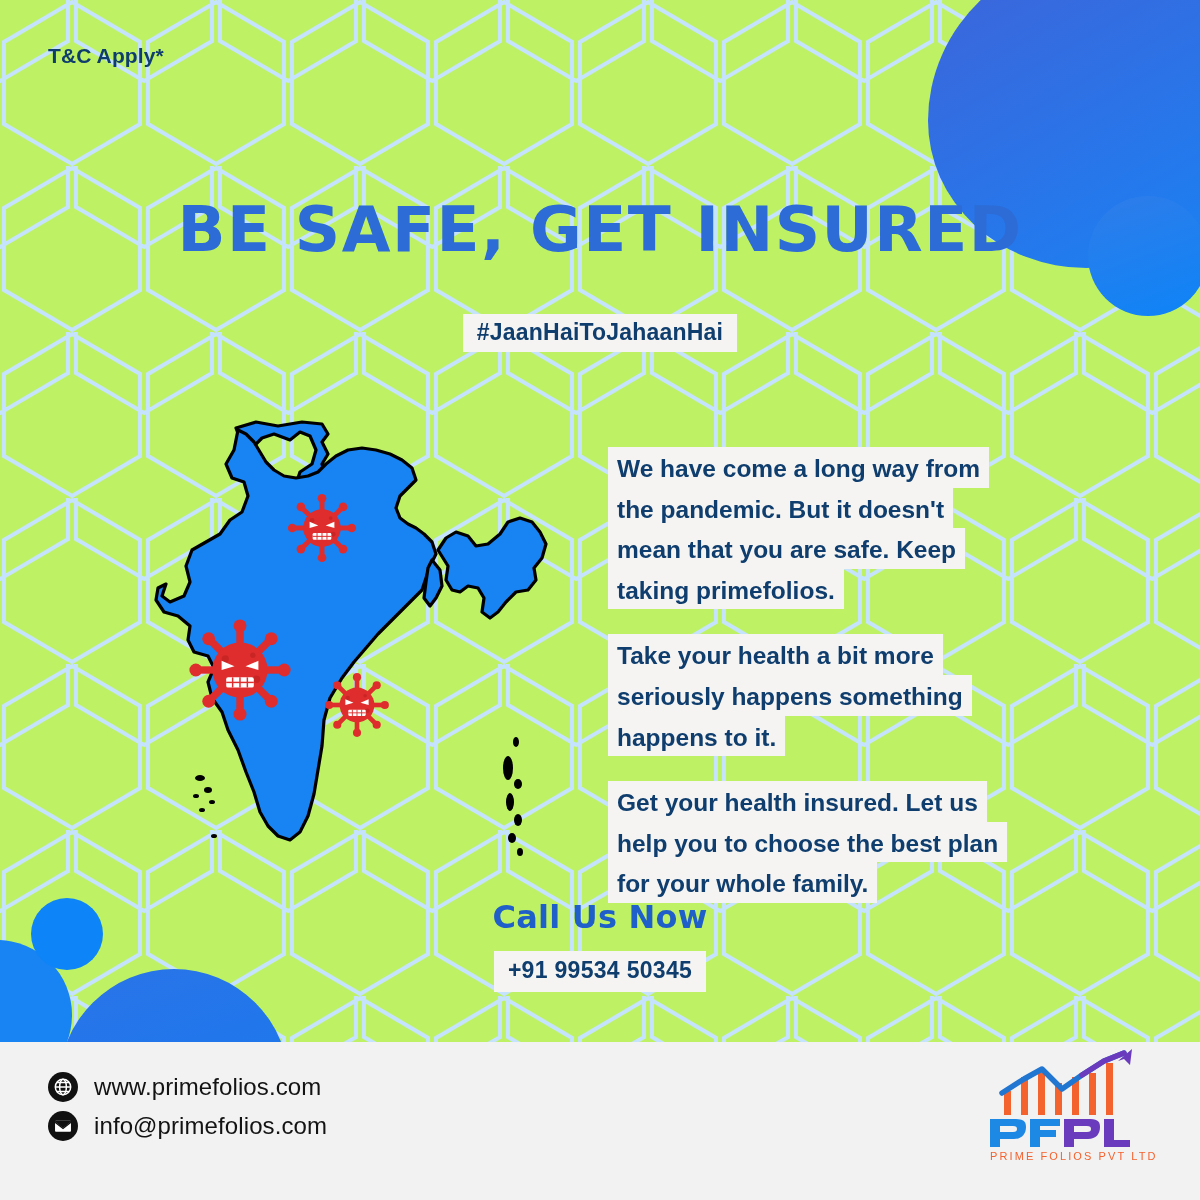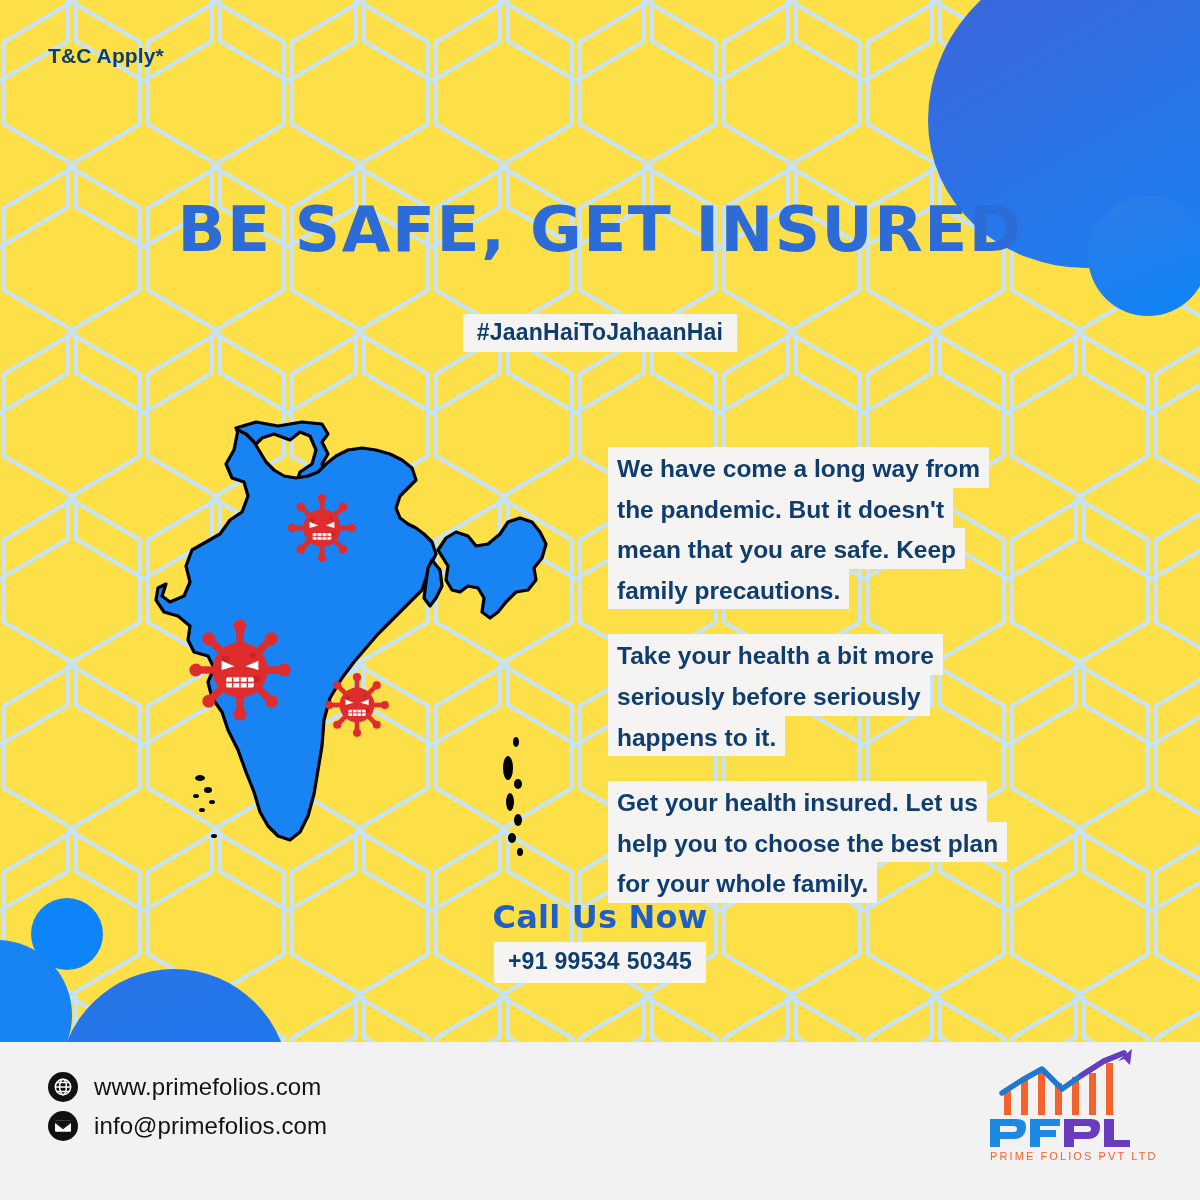--- a/index.html
+++ b/index.html
@@ -8,21 +8,21 @@
     font-family:"Liberation Sans", sans-serif;
     background:#f2f2f2;
     overflow:hidden;
   }
 
   #poster { position:relative; width:1200px; height:1200px; overflow:hidden; }
 
   
   .canvas {
     position:absolute; left:0; top:0; width:1200px; height:1042px;
-    background:#fde047; overflow:hidden;
+    background:#bef264; overflow:hidden;
   }
 
   
   .hexgrid { position:absolute; left:0; top:0; width:1200px; height:1042px; }
 
   
   .blob { position:absolute; border-radius:50%; }
 
   .blob-tr-big {
     width:330px; height:320px;
@@ -87,21 +87,21 @@
     display:table; 
     background:#f5f4f2; color:#0f3e6e;
     font-size:24.5px; font-weight:bold; line-height:1.29;
     padding:6px 9px 3px; white-space:nowrap;
   }
 
   
   .call-wrap { position:absolute; left:0; top:898px; width:1200px; text-align:center; }
   .call-title {
     font-size:32px; font-weight:bold; color:#1f5fc9;
-    letter-spacing:.2px; margin-bottom:6px;
+    letter-spacing:.2px; margin-bottom:15px;
     font-family:"DejaVu Sans", sans-serif;
   }
   .call-number-wrap { text-align:center; }
   .call-number {
     display:inline-block; background:#f5f4f2; color:#0f3e6e;
     font-size:23px; font-weight:bold; padding:6px 14px 8px;
     letter-spacing:.3px;
   }
 
   
@@ -303,25 +303,25 @@
             <line x1="-15" y1="13.5" x2="15" y2="13.5"></line>
         </g>
       </g>
     </svg>
 
     <div class="copy">
       <div class="copy-block">
         <div class="copy-line">We have come a long way from</div>
         <div class="copy-line">the pandemic. But it doesn't</div>
         <div class="copy-line">mean that you are safe. Keep</div>
-        <div class="copy-line">family precautions.</div>
+        <div class="copy-line">taking primefolios.</div>
       </div>
       <div class="copy-block">
         <div class="copy-line">Take your health a bit more</div>
-        <div class="copy-line">seriously before seriously</div>
+        <div class="copy-line">seriously happens something</div>
         <div class="copy-line">happens to it.</div>
       </div>
       <div class="copy-block">
         <div class="copy-line">Get your health insured. Let us</div>
         <div class="copy-line">help you to choose the best plan</div>
         <div class="copy-line">for your whole family.</div>
       </div>
     </div>
 
     <div class="call-wrap">

